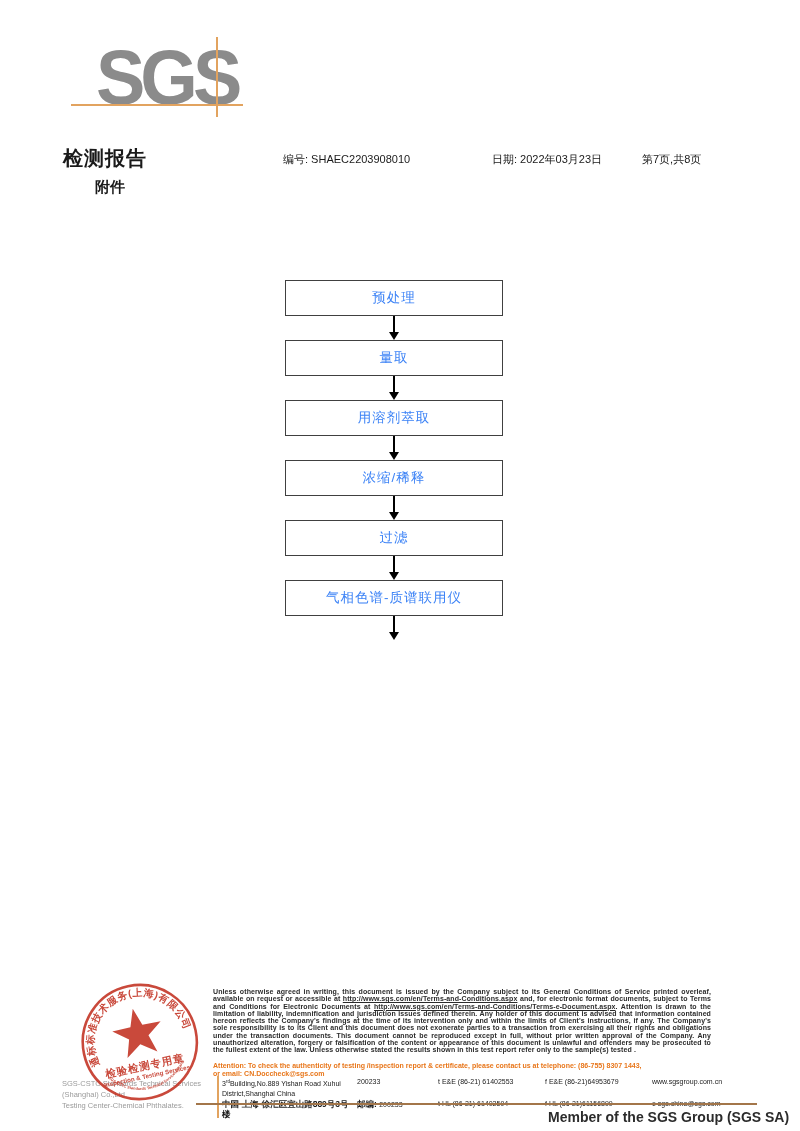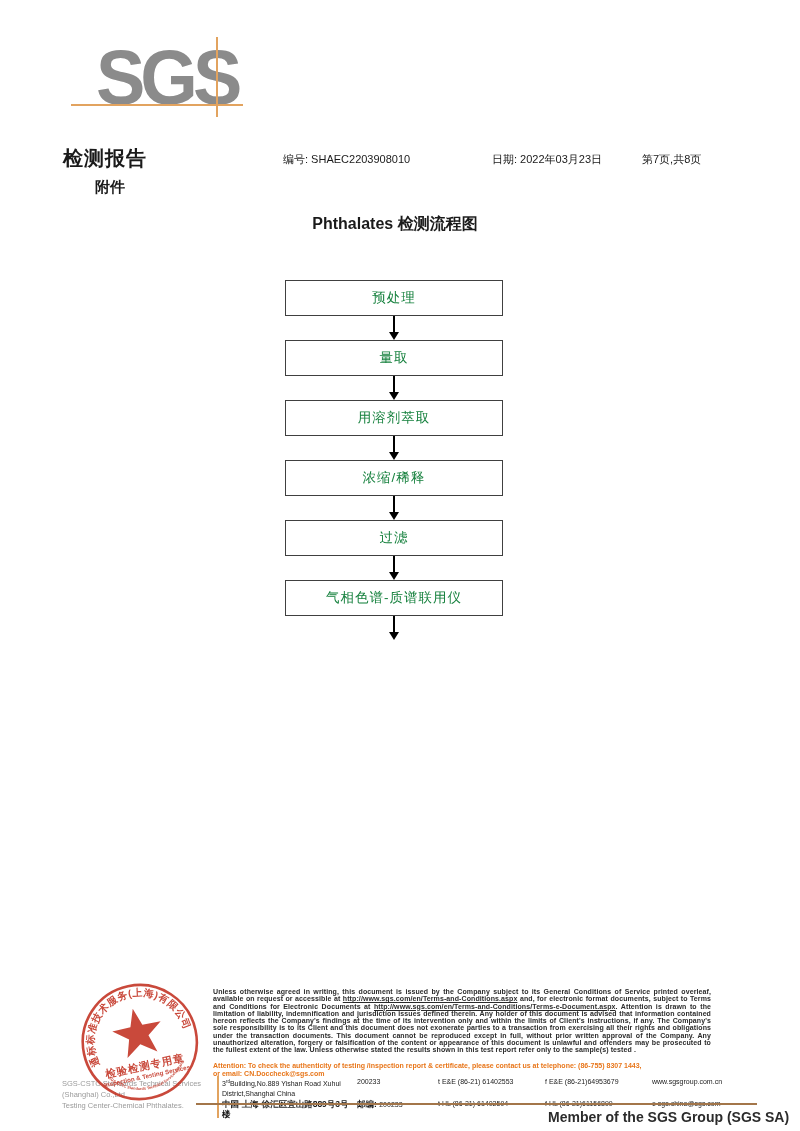--- a/index.html
+++ b/index.html
@@ -24,21 +24,21 @@
   .hdr-date{ left:492px; }
   .hdr-page{ left:642px; }
   .attachment{ position:absolute; left:63px; top:178px; font-size:15px; font-weight:bold;padding-left:32px; }
   
   .flow-title{ position:absolute; left:255px; top:214px; width:280px; text-align:center;
     font-size:16px; font-weight:bold; }
   .flowchart{ position:absolute; left:285px; top:280px; width:218px; }
   .flow-box{
     width:218px; height:36px; border:1.5px solid #404040; background:#fff;
     display:flex; align-items:center; justify-content:center;
-    font-size:13.5px; color:#15803d; letter-spacing:1px;
+    font-size:13.5px; color:#3b82f6; letter-spacing:1px;
   }
   .flow-arrow{ position:relative; height:24px; width:100%; }
   .flow-arrow::before{ content:""; position:absolute; left:50%; top:0; margin-left:-1px;
     width:2px; height:17px; background:#000; }
   .flow-arrow::after{ content:""; position:absolute; left:50%; top:16px; margin-left:-5px;
     width:0; height:0; border-left:5px solid transparent; border-right:5px solid transparent;
     border-top:8px solid #000; }
   
   .company-lines{ position:absolute; left:62px; top:1078px; width:160px;
     font-size:7.5px; line-height:11px; color:#9b9b9b; }
@@ -68,21 +68,20 @@
   <div class="sgs-text">SGS</div>
   <div class="logo-hline"></div>
   <div class="logo-vline"></div>
 
   <div class="report-title">检测报告</div>
   <div class="hdr hdr-no">编号: SHAEC2203908010</div>
   <div class="hdr hdr-date">日期: 2022年03月23日</div>
   <div class="hdr hdr-page">第7页,共8页</div>
   <div class="attachment">附件</div>
 
-  <div class="flow-title">Phthalates 检测流程图</div>
   <div class="flowchart">
     <div class="flow-box">预处理</div>
     <div class="flow-arrow"></div>
     <div class="flow-box">量取</div>
     <div class="flow-arrow"></div>
     <div class="flow-box">用溶剂萃取</div>
     <div class="flow-arrow"></div>
     <div class="flow-box">浓缩/稀释</div>
     <div class="flow-arrow"></div>
     <div class="flow-box">过滤</div>

